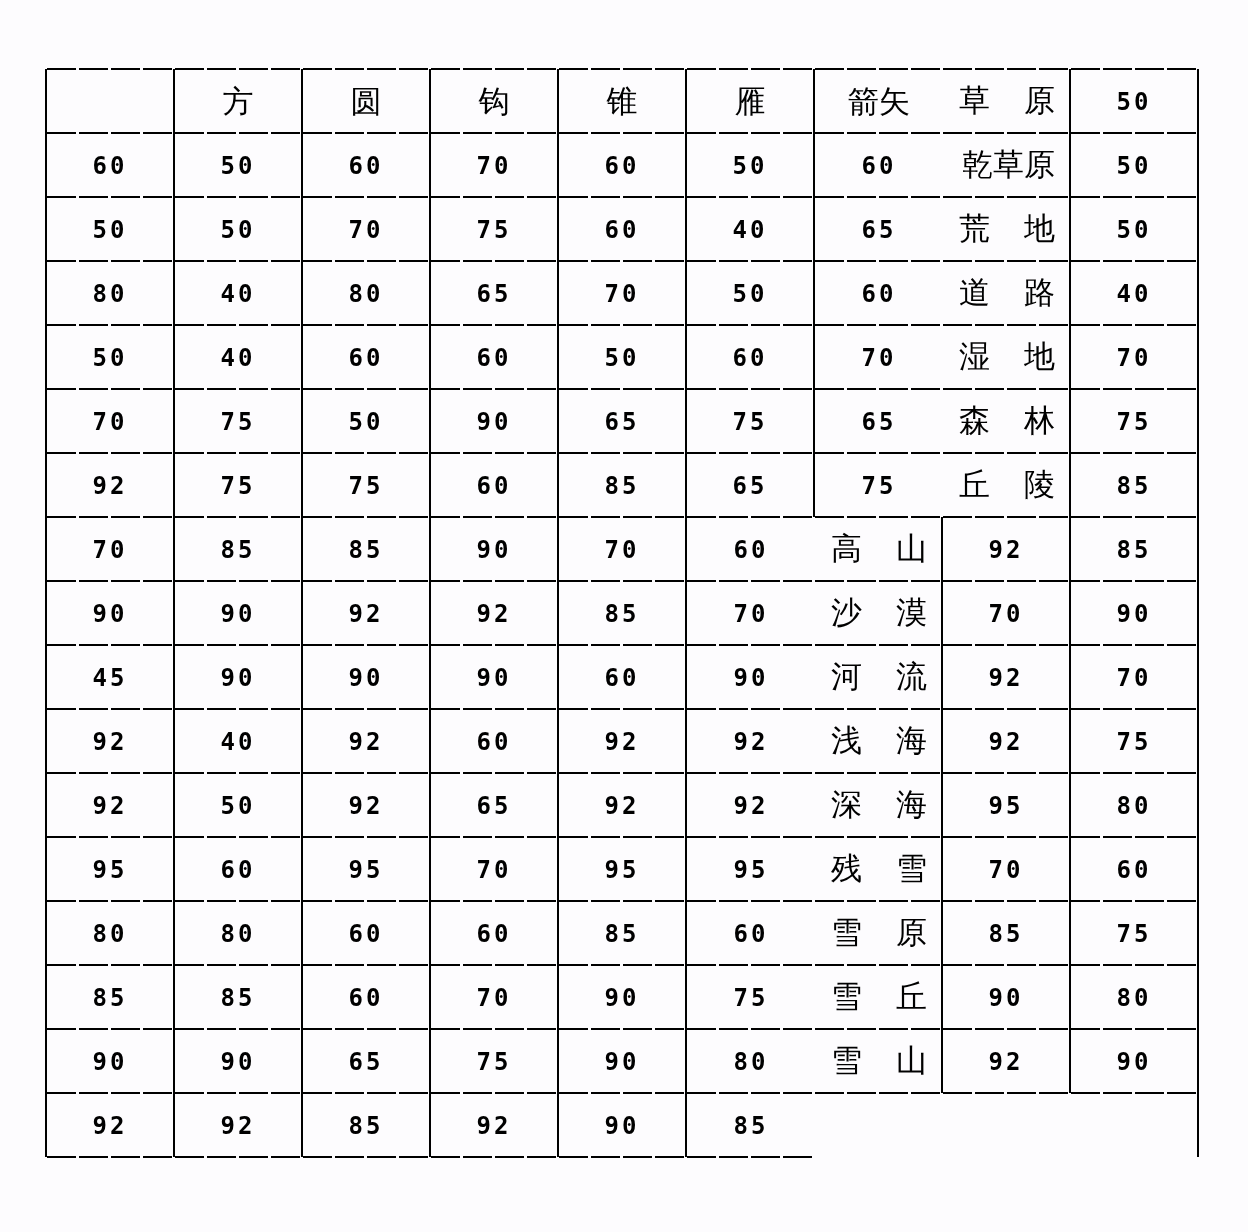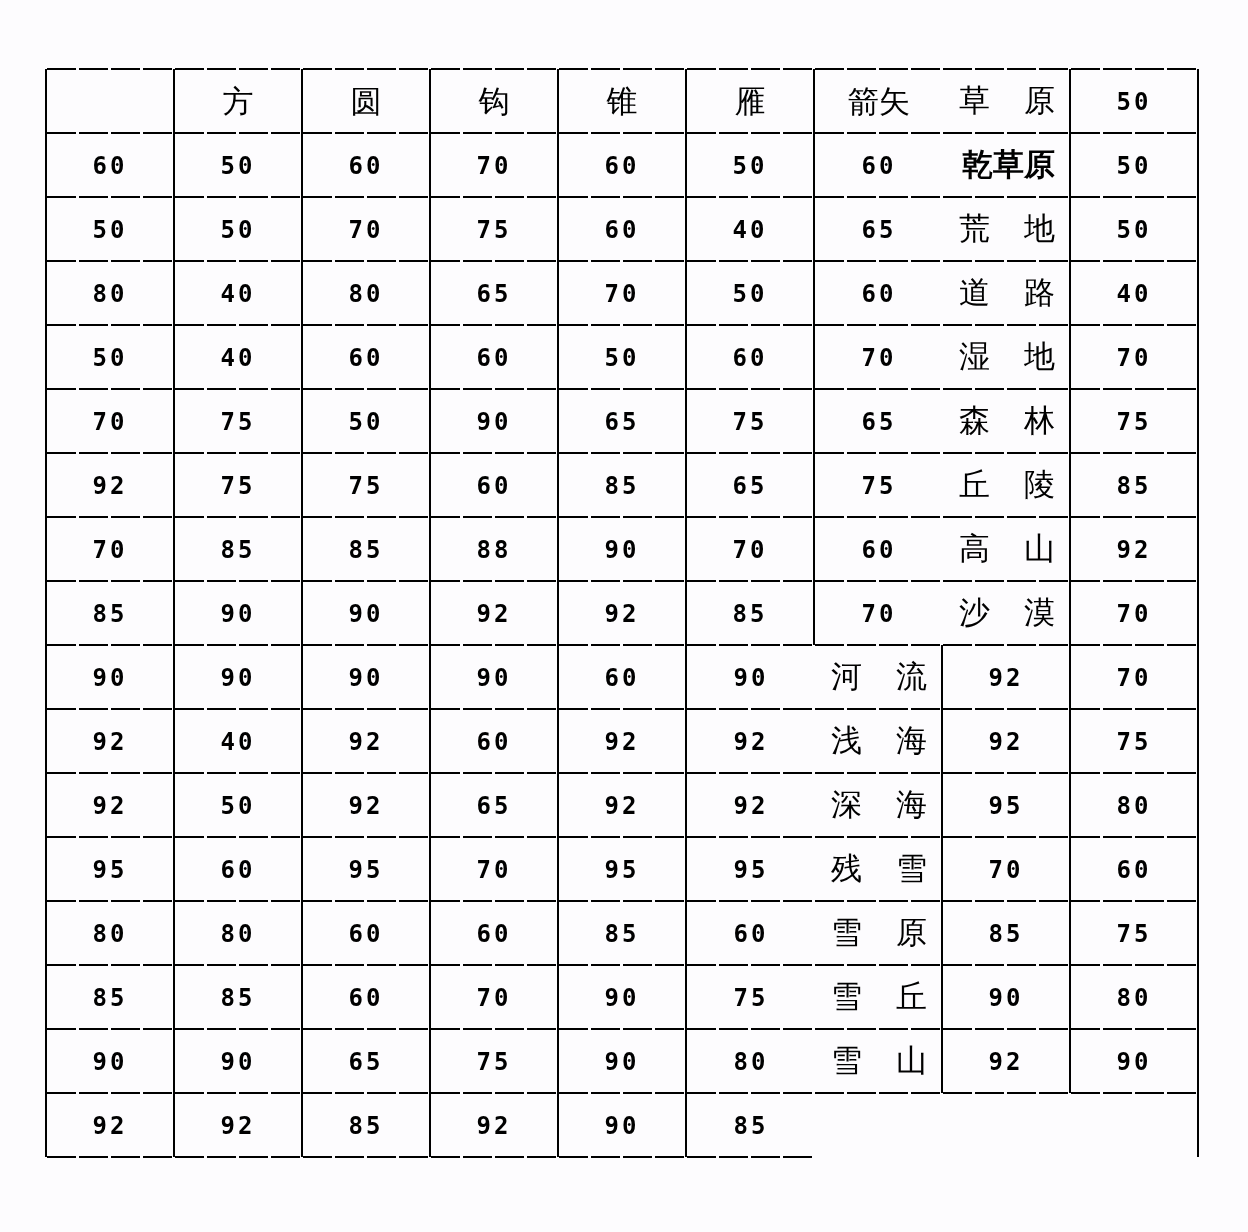--- a/index.html
+++ b/index.html
@@ -64,21 +64,20 @@
     }
     .row-label {
       justify-content: space-between;
       padding: 0 14px 0 16px;
       font-size: 31px;
     }
     .row-label.three {
       justify-content: flex-start;
       padding-left: 19px;
       letter-spacing: 0;
-      font-weight: bold;
     }
     .num {
       font-family: "DejaVu Sans Mono", monospace;
       font-weight: bold;
       font-size: 24px;
       letter-spacing: 3px;
       margin-top: 2px;
     }
   </style>
 </head>
@@ -282,23 +281,20 @@
       <div class="cell">
         <span class="num">70</span>
       </div>
       <div class="cell">
         <span class="num">85</span>
       </div>
       <div class="cell">
         <span class="num">85</span>
       </div>
       <div class="cell">
-        <span class="num">88</span>
-      </div>
-      <div class="cell">
         <span class="num">90</span>
       </div>
       <div class="cell">
         <span class="num">70</span>
       </div>
       <div class="cell last-col">
         <span class="num">60</span>
       </div>
       <div class="cell row-label">
         <span>高</span>
@@ -330,20 +326,23 @@
       </div>
       <div class="cell row-label">
         <span>沙</span>
         <span>漠</span>
       </div>
       <div class="cell">
         <span class="num">70</span>
       </div>
       <div class="cell">
         <span class="num">90</span>
+      </div>
+      <div class="cell">
+        <span class="num">45</span>
       </div>
       <div class="cell">
         <span class="num">90</span>
       </div>
       <div class="cell">
         <span class="num">90</span>
       </div>
       <div class="cell">
         <span class="num">90</span>
       </div>

